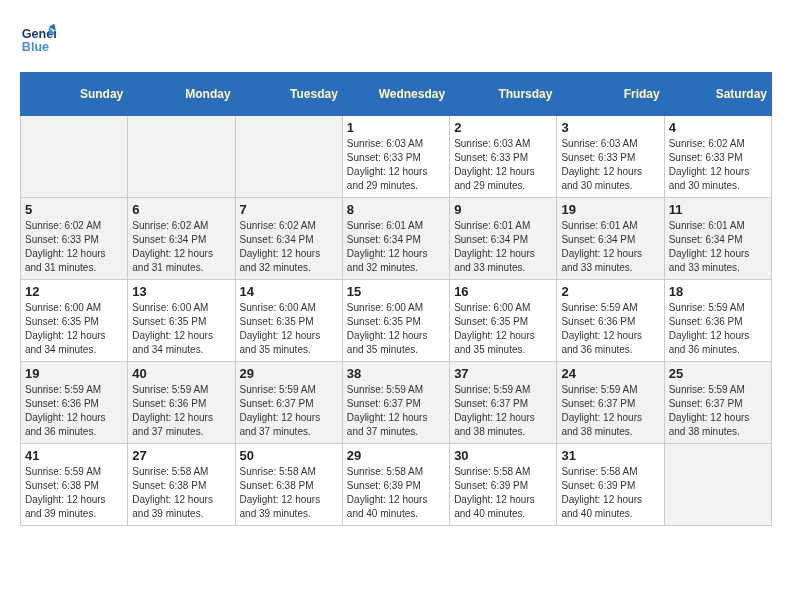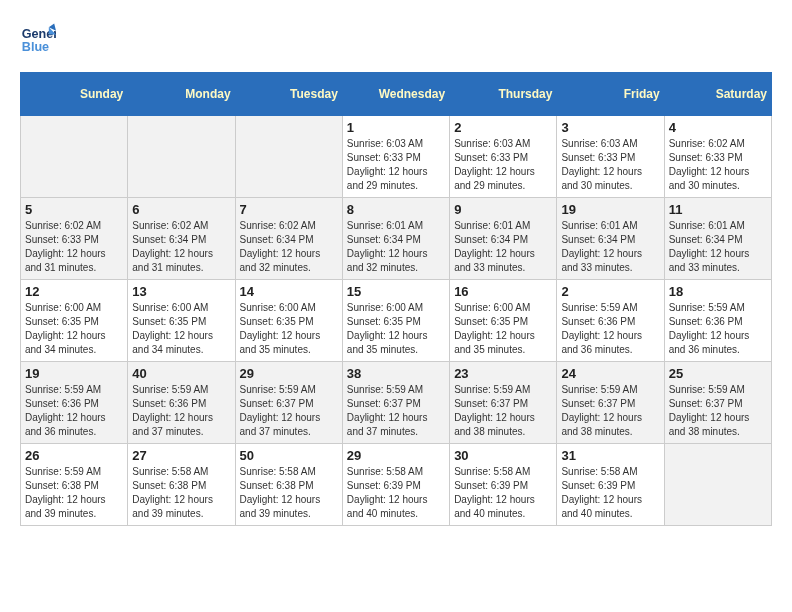--- a/index.html
+++ b/index.html
@@ -203,35 +203,35 @@
         </td>
         <td>
           <div class="day-num">29</div>
           <div class="day-info">Sunrise: 5:59 AM<br>Sunset: 6:37 PM<br>Daylight: 12 hours<br>and 37 minutes.</div>
         </td>
         <td>
           <div class="day-num">38</div>
           <div class="day-info">Sunrise: 5:59 AM<br>Sunset: 6:37 PM<br>Daylight: 12 hours<br>and 37 minutes.</div>
         </td>
         <td>
-          <div class="day-num">23</div>
+          <div class="day-num">37</div>
           <div class="day-info">Sunrise: 5:59 AM<br>Sunset: 6:37 PM<br>Daylight: 12 hours<br>and 38 minutes.</div>
         </td>
         <td>
           <div class="day-num">24</div>
           <div class="day-info">Sunrise: 5:59 AM<br>Sunset: 6:37 PM<br>Daylight: 12 hours<br>and 38 minutes.</div>
         </td>
         <td>
           <div class="day-num">25</div>
           <div class="day-info">Sunrise: 5:59 AM<br>Sunset: 6:37 PM<br>Daylight: 12 hours<br>and 38 minutes.</div>
         </td>
       </tr>
       <tr>
         <td>
-          <div class="day-num">26</div>
+          <div class="day-num">41</div>
           <div class="day-info">Sunrise: 5:59 AM<br>Sunset: 6:38 PM<br>Daylight: 12 hours<br>and 39 minutes.</div>
         </td>
         <td>
           <div class="day-num">27</div>
           <div class="day-info">Sunrise: 5:58 AM<br>Sunset: 6:38 PM<br>Daylight: 12 hours<br>and 39 minutes.</div>
         </td>
         <td>
           <div class="day-num">50</div>
           <div class="day-info">Sunrise: 5:58 AM<br>Sunset: 6:38 PM<br>Daylight: 12 hours<br>and 39 minutes.</div>
         </td>

